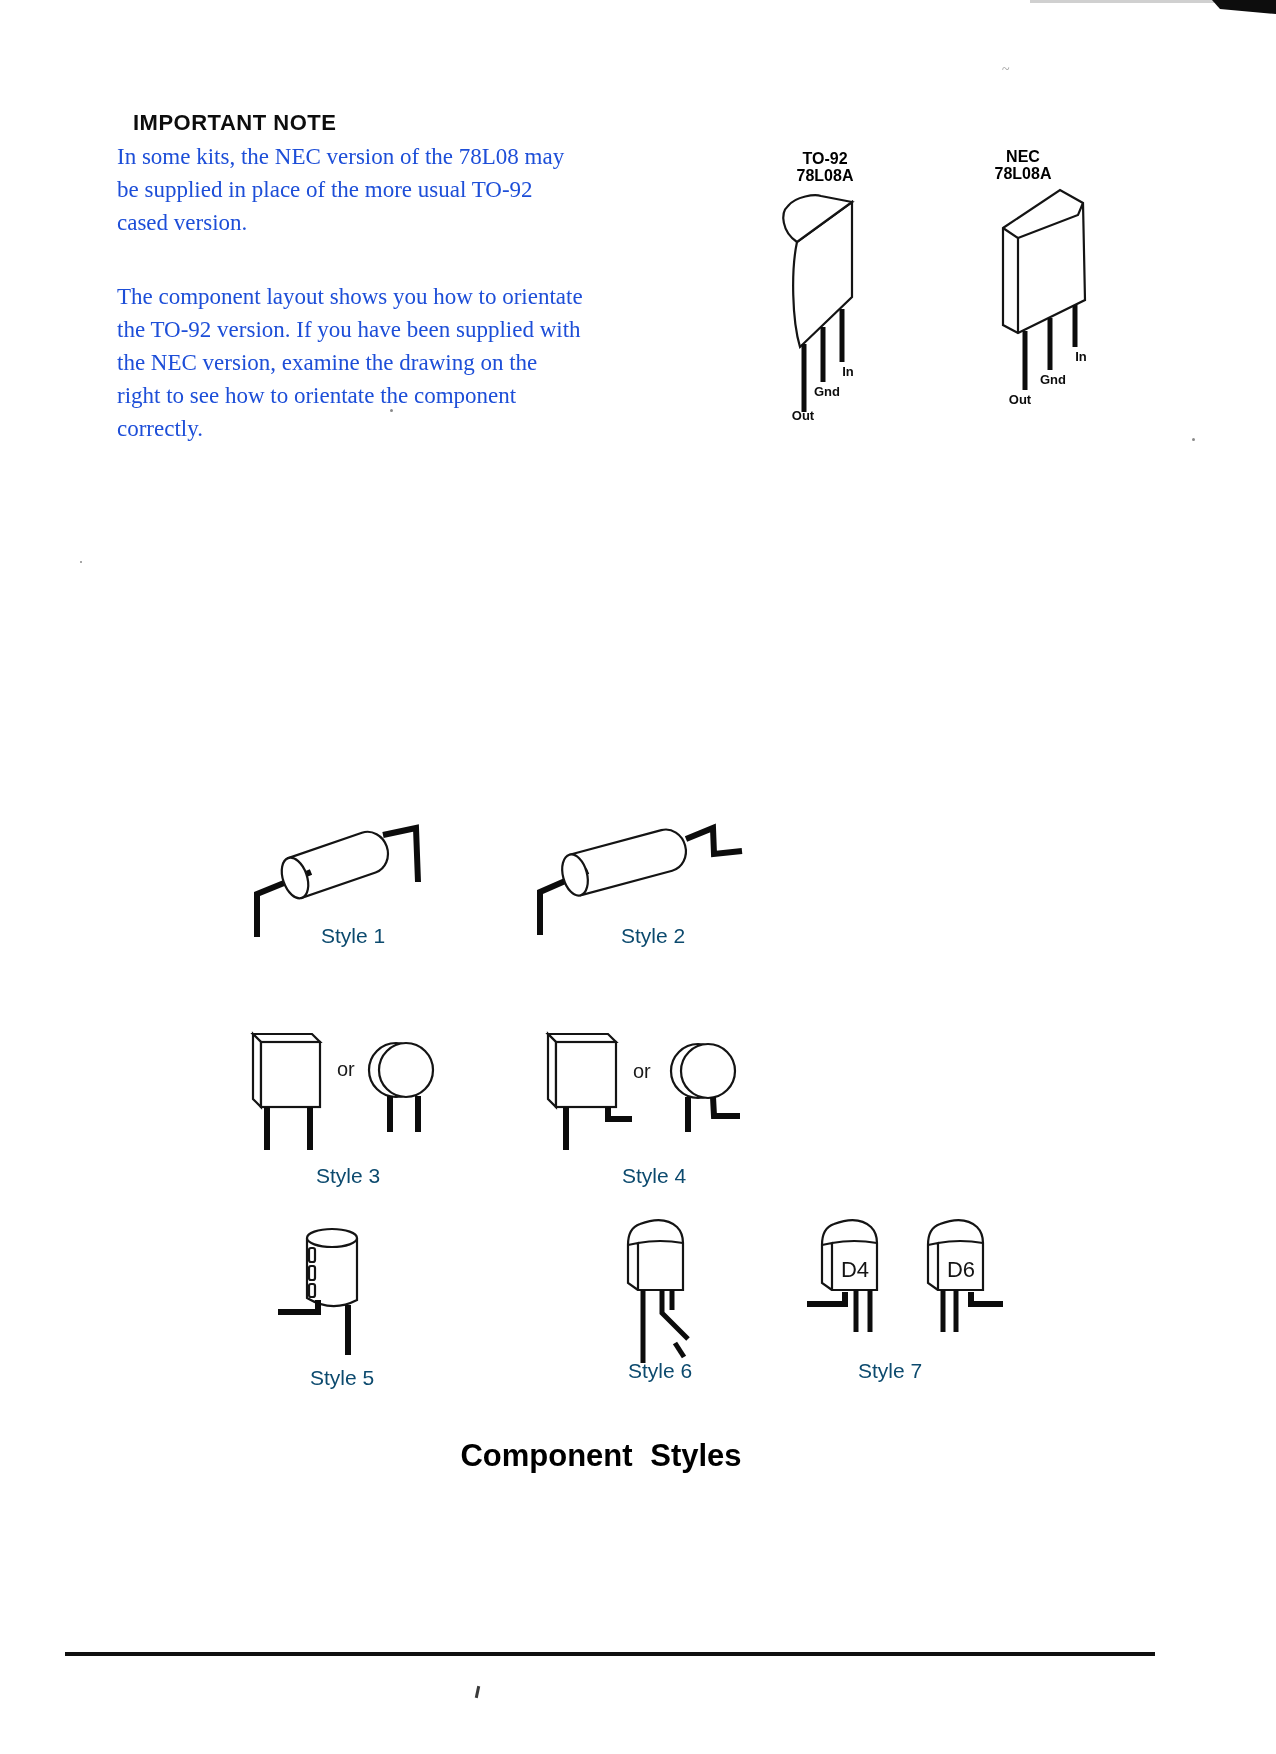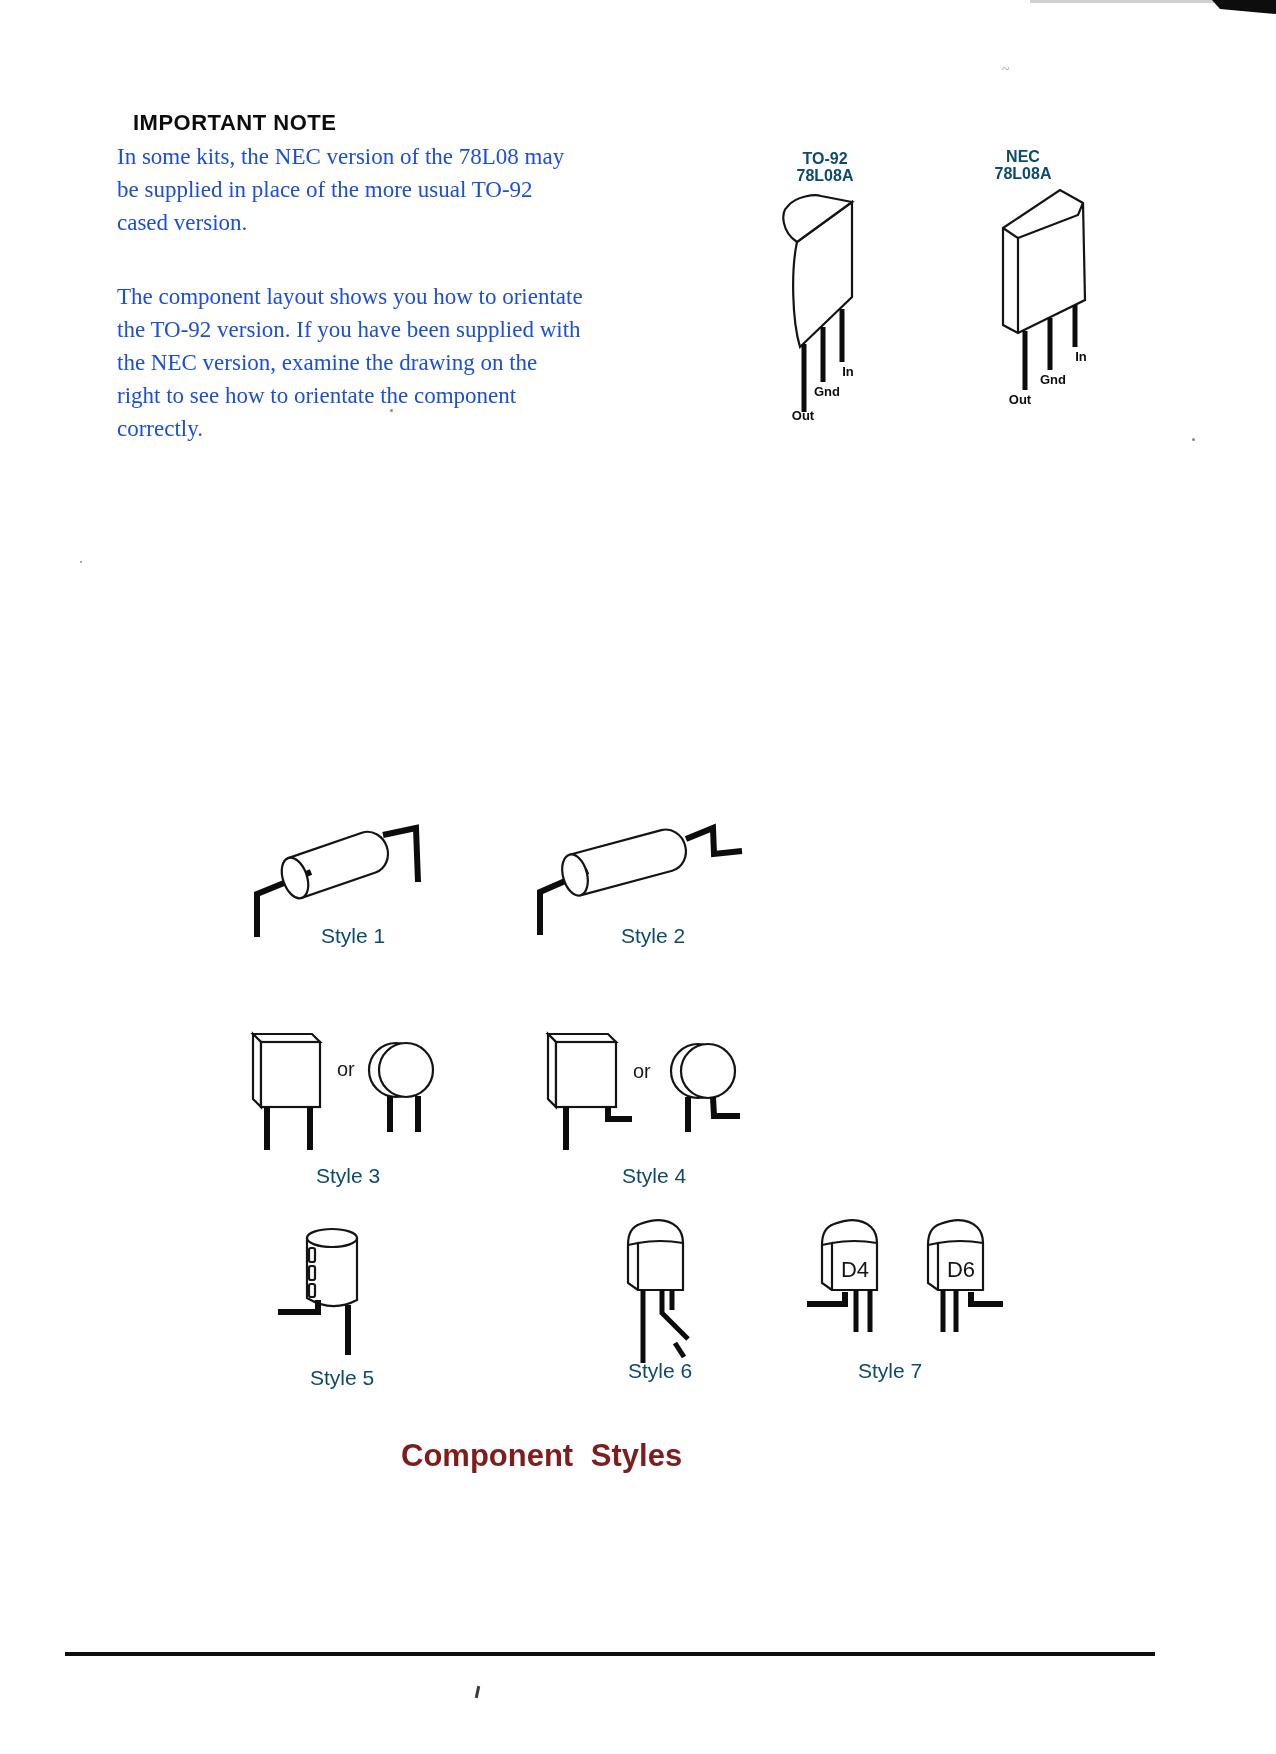--- a/index.html
+++ b/index.html
@@ -12,31 +12,31 @@
   .preline { white-space:pre-line; }
   .heading {
     left:117px; top:110px; font-family:"Liberation Sans", sans-serif;
     font-weight:bold; font-size:22px; letter-spacing:0.5px; color:#0d0d0d;margin-left:16px;
   }
   .body-par {
     left:117px; width:560px; font-size:23px; line-height:33px; color:#1d4ed8;
   }
   .fig-title {
     width:110px; text-align:center; font-family:"Liberation Sans", sans-serif;
-    font-weight:bold; font-size:16px; line-height:17px; color:#0c4a6e;
+    font-weight:bold; font-size:16px; line-height:17px; color:#000000;
   }
   .style-label {
     width:130px; text-align:center; font-family:"Liberation Sans", sans-serif;
     font-size:21px; color:#0c4a6e;
   }
   .or-label { font-family:"Liberation Sans", sans-serif; font-size:20px; color:#1a1a1a;text-align:right; }
   .caption {
-    left:401px; top:1438px; width:400px; 
+    left:401px; top:1438px; width:400px; text-align:center;
     font-family:"Liberation Sans", sans-serif; font-weight:bold;
-    font-size:31px; word-spacing:9px; color:#7f1d1d;
+    font-size:31px; word-spacing:9px; color:#000000;
   }
   .footer-rule { left:65px; top:1652px; width:1090px; height:4px; background:#0f0f0f; }
   .footer-text {
     left:595px; top:1665px; width:500px; text-align:right;
     font-style:italic; font-size:26px; word-spacing:7px; color:#151515;
   }
   svg .ln   { fill:none; stroke:#141414; stroke-width:2.2px; }
   svg .lnw  { fill:#ffffff; stroke:#141414; stroke-width:2.2px; }
   svg .lead { fill:none; stroke:#0c0c0c; stroke-width:6px; stroke-linejoin:miter; stroke-linecap:butt; }
   svg .lead5{ fill:none; stroke:#0c0c0c; stroke-width:5px; stroke-linejoin:miter; stroke-linecap:butt; }

